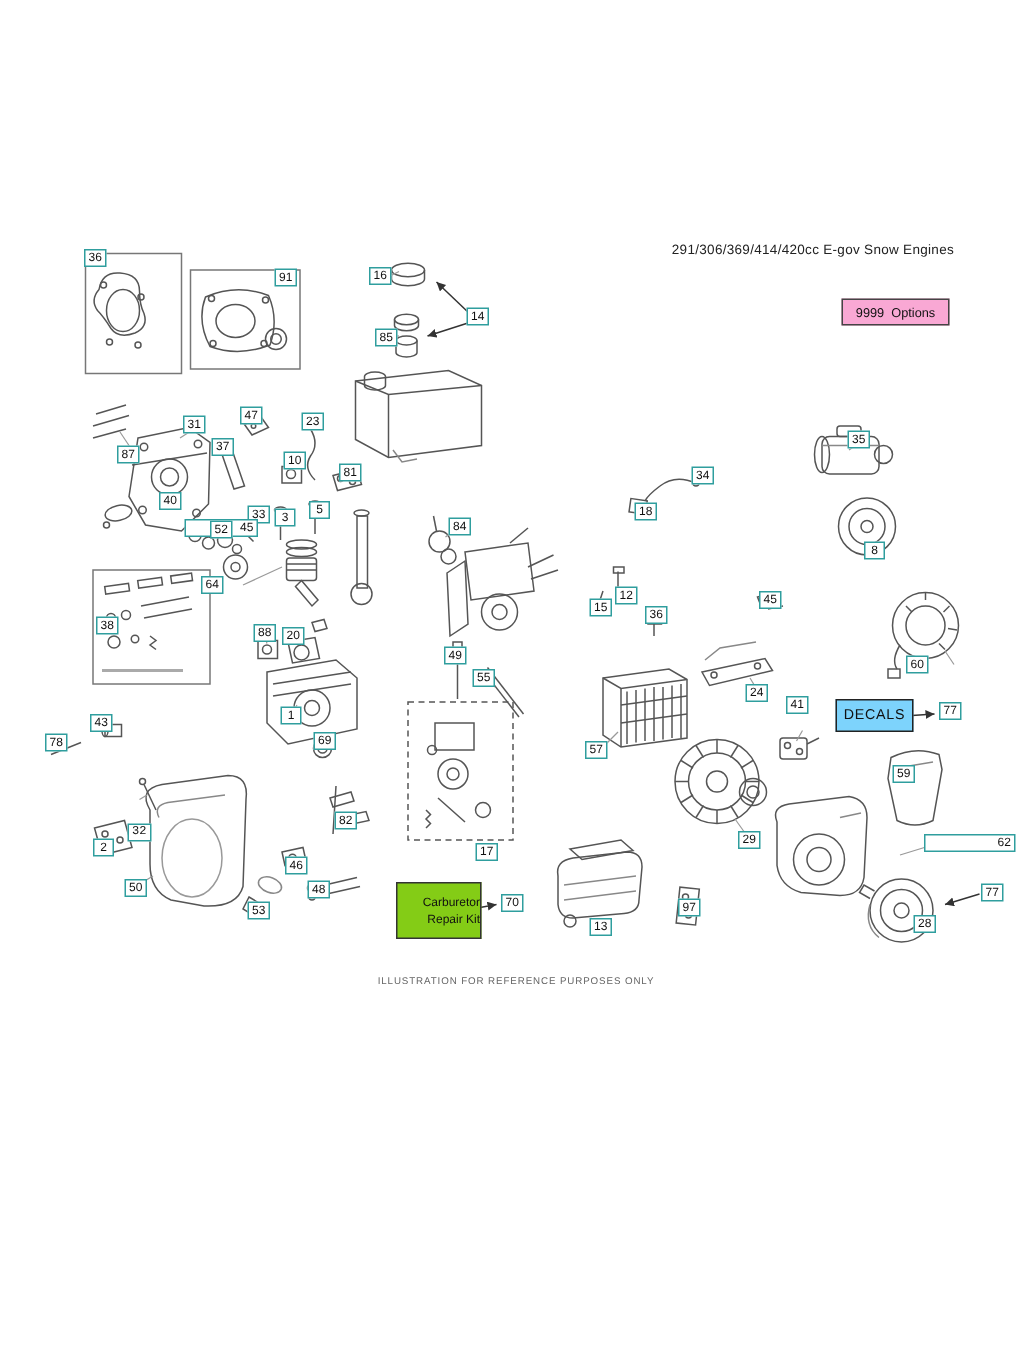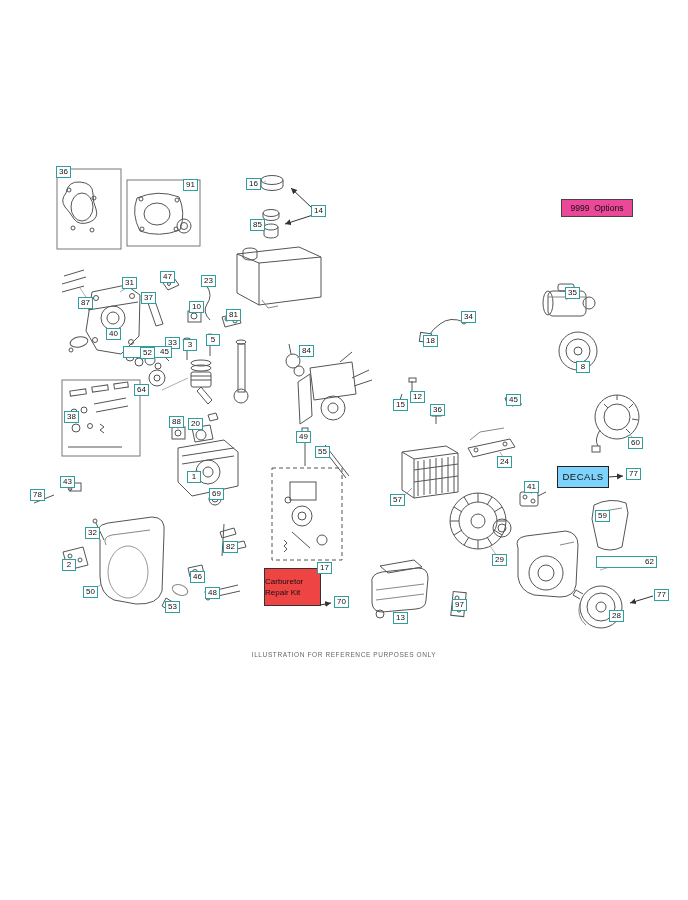--- a/index.html
+++ b/index.html
@@ -9,32 +9,32 @@
   }
   .page { position:absolute; inset:0; }
   svg.art { position:absolute; left:0; top:0; }
 
   .title {
     position:absolute; top:161px; right:52px; width:320px;
     font-size:9px; text-align:right; color:#222; letter-spacing:0.2px;
   }
   .options-box {
     position:absolute; left:561px; top:199px; width:70px; height:16px;
-    border:1px solid #444; background:#ec4899;
+    border:1px solid #444; background:#f9a8d4;
     font-size:8.5px; line-height:16px; text-align:center; white-space:pre;
   }
   .decals-box {
     position:absolute; left:557px; top:466px; width:50px; height:20px;
     border:1.5px solid #222; background:#7dd3fc;
     font-size:9.5px; line-height:20px; text-align:center; letter-spacing:0.5px;
   }
   .carbkit-box {
-    position:absolute; left:264px; top:568px; width:55px; height:36px;
-    border:1px solid #333; background:#ef4444;
-    font-size:8px; line-height:11px; text-align:left;
+    position:absolute; left:264px; top:588px; width:55px; height:36px;
+    border:1px solid #333; background:#84cc16;
+    font-size:8px; line-height:11px; text-align:right;
     display:flex; flex-direction:column; justify-content:center;
   }
   .footer-note {
     position:absolute; left:0; right:0; top:651px;
     text-align:center; font-size:6.5px; color:#666; letter-spacing:0.6px;
   }
   .callout {
     position:absolute;
     border:1px solid var(--accent, #2f9e9e);
     background:#fff; color:#111;
@@ -396,20 +396,21 @@
       <g stroke="#333">
         <line x1="313" y1="209" x2="291" y2="188" marker-end="url(#ah)"></line>
         <line x1="313" y1="215" x2="285" y2="224" marker-end="url(#ah)"></line>
         <line x1="608" y1="477" x2="623" y2="476" marker-end="url(#ah)"></line>
         <line x1="320" y1="605" x2="331" y2="603" marker-end="url(#ah)"></line>
         <line x1="653" y1="596" x2="630" y2="603" marker-end="url(#ah)"></line>
       </g>
     </g>
   </svg>
 
+  <div class="title">291/306/369/414/420cc E-gov Snow Engines</div>
 
   <div class="options-box">9999  Options</div>
 
   <div class="decals-box">DECALS</div>
 
   <div class="carbkit-box">
     <span>Carburetor</span>
     <span>Repair Kit</span>
   </div>
 
@@ -441,35 +442,35 @@
       <div class="callout" style="left: 576px; top: 361px;">8</div>
       <div class="callout" style="left: 134px; top: 384px;">64</div>
       <div class="callout" style="left: 410px; top: 391px;">12</div>
       <div class="callout" style="left: 393px; top: 399px;">15</div>
       <div class="callout" style="left: 506px; top: 394px;">45</div>
       <div class="callout" style="left: 430px; top: 404px;">36</div>
       <div class="callout" style="left: 64px; top: 411px;">38</div>
       <div class="callout" style="left: 169px; top: 416px;">88</div>
       <div class="callout" style="left: 188px; top: 418px;">20</div>
       <div class="callout" style="left: 296px; top: 431px;">49</div>
-      <div class="callout" style="left: 628px; top: 437px;">60</div>
+      <div class="callout" style="left: 604px; top: 437px;">60</div>
       <div class="callout" style="left: 315px; top: 446px;">55</div>
       <div class="callout" style="left: 497px; top: 456px;">24</div>
       <div class="callout" style="left: 626px; top: 468px;">77</div>
       <div class="callout" style="left: 187px; top: 471px;">1</div>
       <div class="callout" style="left: 60px; top: 476px;">43</div>
       <div class="callout" style="left: 209px; top: 488px;">69</div>
       <div class="callout" style="left: 30px; top: 489px;">78</div>
-      <div class="callout" style="left: 524px; top: 481px;">41</div>
+      <div class="callout" style="left: 524px; top: 464px;">41</div>
       <div class="callout" style="left: 390px; top: 494px;">57</div>
       <div class="callout" style="left: 595px; top: 510px;">59</div>
-      <div class="callout" style="left: 85px; top: 527px;">32</div>
+      <div class="callout" style="left: 85px; top: 549px; font-family: Liberation Mono, monospace;">32</div>
       <div class="callout" style="left: 223px; top: 541px;">82</div>
       <div class="callout" style="left: 492px; top: 554px;">29</div>
-      <div class="callout" style="left: 596px; top: 556px; padding-left: 48px;">62</div>
+      <div class="callout" style="left: 616px; top: 556px; padding-left: 48px;">62</div>
       <div class="callout" style="left: 62px; top: 559px;">2</div>
       <div class="callout" style="left: 317px; top: 562px;">17</div>
       <div class="callout" style="left: 190px; top: 571px;">46</div>
       <div class="callout" style="left: 83px; top: 586px;">50</div>
       <div class="callout" style="left: 205px; top: 587px;">48</div>
       <div class="callout" style="left: 654px; top: 589px;">77</div>
       <div class="callout" style="left: 334px; top: 596px;">70</div>
       <div class="callout" style="left: 165px; top: 601px;">53</div>
       <div class="callout" style="left: 452px; top: 599px;">97</div>
       <div class="callout" style="left: 393px; top: 612px;">13</div>

